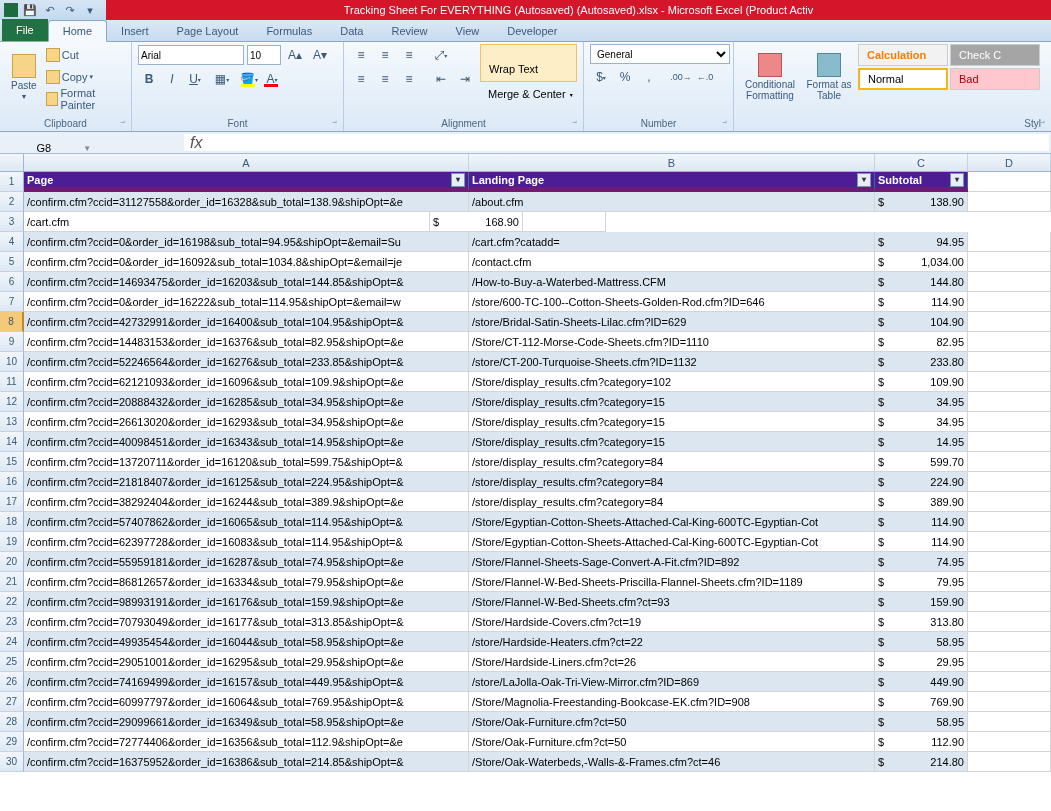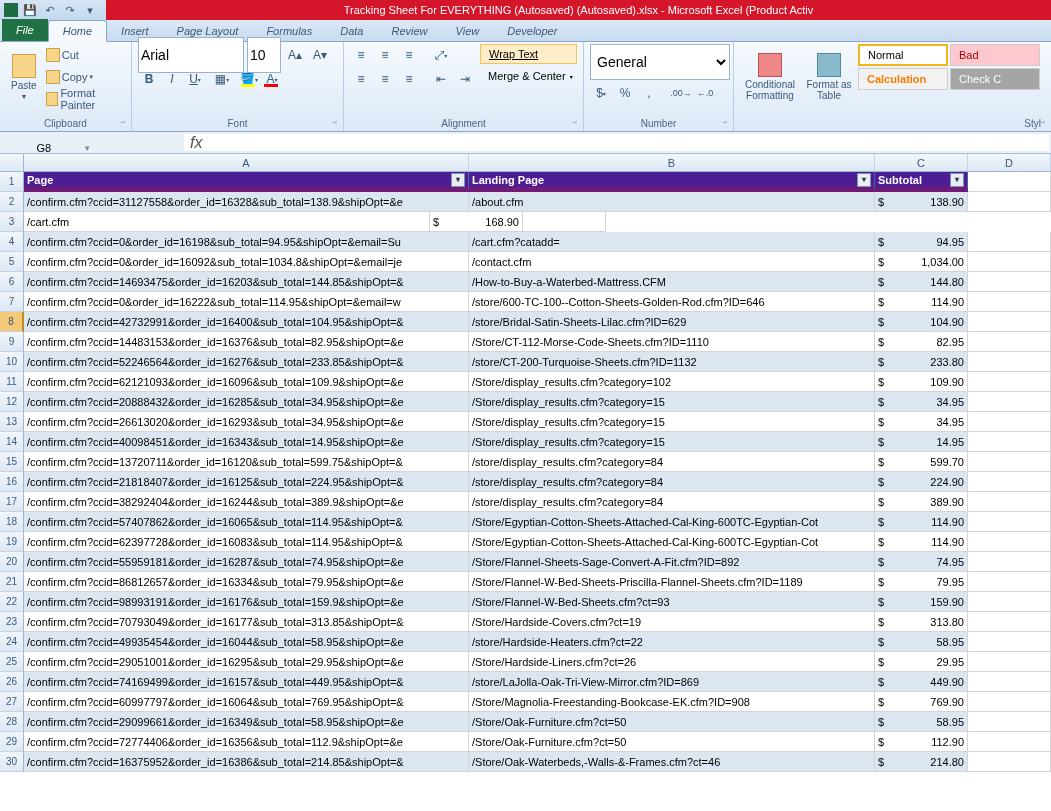--- a/index.html
+++ b/index.html
@@ -6,39 +6,39 @@
 body { background: #fff; font-size: 11px; overflow: hidden; width: 1051px; height: 811px; }
 
 
 .title-bar { height: 20px; background: linear-gradient(#d6e5f3, #c2d9ef); display: flex; align-items: center; }
 .title-left { display: flex; align-items: center; padding: 0 4px; gap: 4px; }
 .excel-icon { width: 14px; height: 14px; background: #1d6b3f; display: inline-block; }
 .qat-btn { width: 16px; height: 16px; display: inline-flex; align-items: center; justify-content: center; color: #3b5a7a; }
 .title-red { flex: 1; height: 100%; background: #d4152a; display: flex; align-items: center; justify-content: center; color: #fff; font-size: 11px; margin-left: 4px; }
 
 
-.ribbon-tabs { height: 22px; background: linear-gradient(#dbe8f6, #c8dbef); display: flex; align-items: flex-end; padding-left: 2px; border-bottom: 1px solid #8ba8c8; font-style: italic; }
+.ribbon-tabs { height: 22px; background: linear-gradient(#dbe8f6, #c8dbef); display: flex; align-items: flex-end; padding-left: 2px; border-bottom: 1px solid #8ba8c8; }
 .file-tab { background: #207245; color: #fff; padding: 4px 14px; font-size: 11px; height: 22px; display: flex; align-items: center; }
 .ribbon-tab { padding: 4px 14px; color: #3b5a7a; font-size: 11px; cursor: pointer; }
 .ribbon-tab.active { background: #f5f9fd; border: 1px solid #8ba8c8; border-bottom: 1px solid #f5f9fd; margin-bottom: -1px; border-radius: 3px 3px 0 0; }
 
 
 .ribbon { height: 90px; background: linear-gradient(#f5f9fd, #dce9f7); display: flex; border-bottom: 1px solid #8ba8c8; }
 .ribbon-group { border-right: 1px solid #b8cde3; display: flex; flex-direction: column; padding: 2px 6px 0 6px; }
 .ribbon-group-body { flex: 1; display: flex; align-items: flex-start; gap: 4px; }
 .ribbon-group-label { text-align: center; font-size: 10px; color: #4a6785; padding: 1px 0 2px 0; position: relative; }
 .ribbon-group-label::after { content: "⌐"; position: absolute; right: 0; font-size: 8px; color: #6a87a7; transform: rotate(180deg); }
 .big-btn { display: flex; flex-direction: column; align-items: center; justify-content: center; width: 40px; height: 66px; font-size: 10px; color: #3b5a7a; gap: 2px; }
 .big-btn .ic { width: 24px; height: 24px; background: #f6d488; border: 1px solid #c9a24a; }
 .small-row { display: flex; align-items: center; gap: 2px; height: 22px; font-size: 11px; color: #3b5a7a; }
 .small-row .ic { width: 14px; height: 14px; background: #f6d488; border: 1px solid #c9a24a; display: inline-block; }
 .col { display: flex; flex-direction: column; gap: 0px; }
-.ribbon select, .ribbon input[type=text] { font-size: 14px; height: 36px; border: 1px solid #9ab3cd; background: #fff; padding: 0 2px; }
+.ribbon select, .ribbon input[type=text] { font-size: 10px; height: 20px; border: 1px solid #9ab3cd; background: #fff; padding: 0 2px; }
 .btn-sq { width: 22px; height: 20px; border: 1px solid transparent; display: inline-flex; align-items: center; justify-content: center; color: #3b5a7a; font-size: 12px; cursor: pointer; }
-.wrap-text-btn { display: flex; align-items: center; gap: 4px; border: 1px solid #f4c15c; background: #fdeec8; padding: 1px 4px; height: 20px; font-size: 11px; text-decoration: underline; }
+.wrap-text-btn { display: flex; align-items: flex-start; gap: 4px; border: 1px solid #f4c15c; background: #fdeec8; padding: 18px 4px; height: 20px; font-size: 11px; }
 .merge-btn { display: flex; align-items: center; gap: 4px; padding: 1px 4px; height: 20px; font-size: 11px; }
 .style-cell { border: 1px solid #ccc; padding: 3px 8px; font-size: 11px; width: 90px; height: 22px; display: flex; align-items: center; }
 .style-normal { border: 2px solid #f4b619; background: #fff; }
 .style-bad { background: #ffc7ce; color: #9c0006; }
 .style-calc { background: #f2f2f2; color: #fa7d00; font-weight: bold; }
 .style-check { background: #a5a5a5; color: #fff; }
 
 
 .formula-row { height: 22px; display: flex; align-items: stretch; border-bottom: 1px solid #a8bed6; background: #e9f0f8; }
 .name-box { width: 100px; border-right: 1px solid #a8bed6; display: flex; align-items: center; padding: 0 6px; background: #fff; margin: 16px; }
@@ -210,26 +210,26 @@
       <div class="big-btn" style="width:60px">
         <span class="ic" style="background:#e88;border-color:#b55"></span>
         <span style="text-align:center;line-height:1.1">Conditional Formatting</span>
       </div>
       <div class="big-btn" style="width:50px">
         <span class="ic" style="background:#8bc;border-color:#589"></span>
         <span style="text-align:center;line-height:1.1">Format as Table</span>
       </div>
       <div class="col" style="gap:2px">
         <div style="display:flex;gap:2px">
+          <div class="style-cell style-calc">Calculation</div>
+          <div class="style-cell style-check">Check C</div>
+        </div>
+        <div style="display:flex;gap:2px">
           <div class="style-cell style-normal">Normal</div>
           <div class="style-cell style-bad">Bad</div>
-        </div>
-        <div style="display:flex;gap:2px">
-          <div class="style-cell style-calc">Calculation</div>
-          <div class="style-cell style-check">Check C</div>
         </div>
       </div>
     </div>
     <div class="ribbon-group-label" style="text-align:right;padding-right:4px">Styl</div>
   </div>
 </div>
 
 <div class="formula-row">
   <div class="name-box">
     <span>G8</span>

